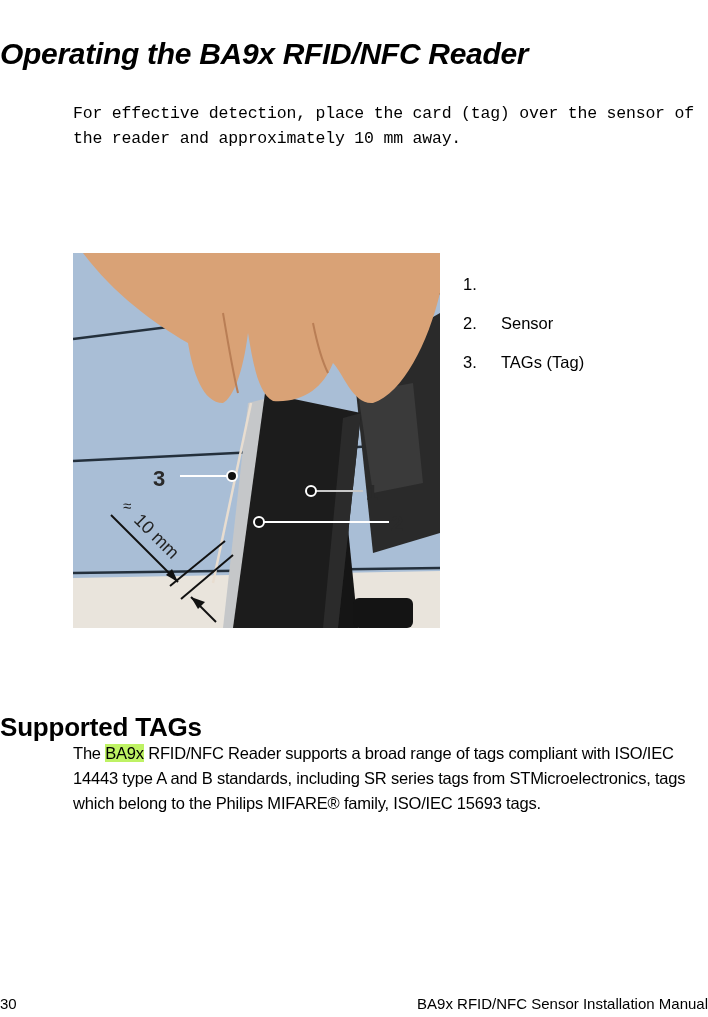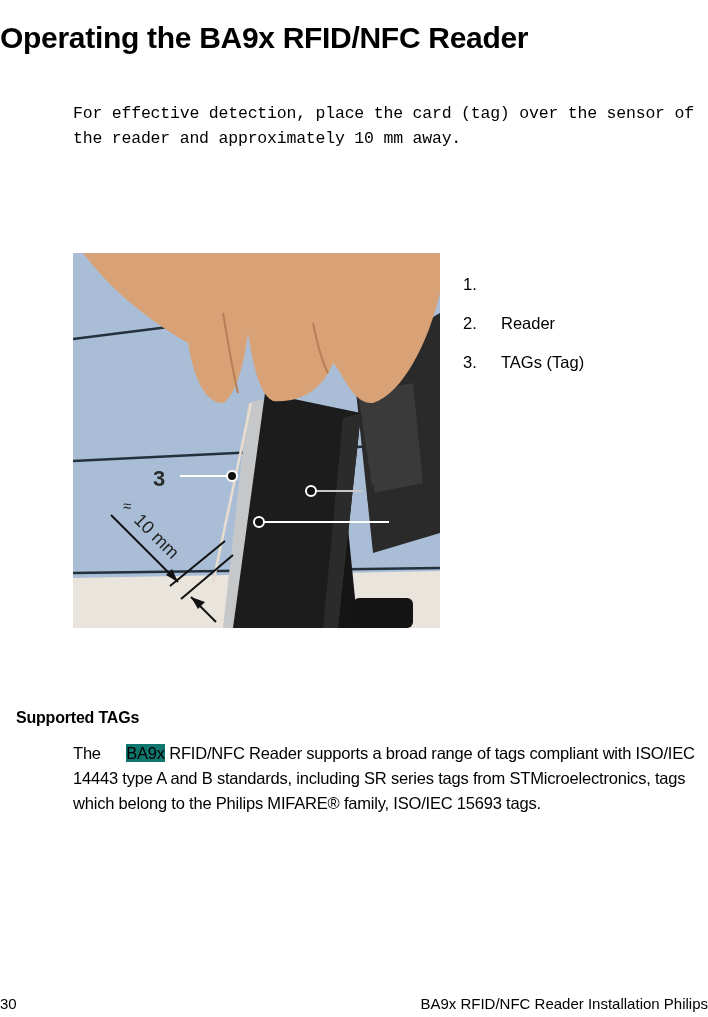--- a/index.html
+++ b/index.html
@@ -1,45 +1,45 @@
 <!DOCTYPE html>
 <html><head>
   <meta charset="utf-8">
   <style>
     html, body { margin: 0; padding: 0; background: #ffffff; }
     body {
       width: 708px; height: 1017px; position: relative; overflow: hidden;
       font-family: "Liberation Sans", sans-serif; color: #000;
     }
     .page-title {
-      position: absolute; left: 0; top: 0;
+      position: absolute; left: 0; top: 16px;
       font-size: 30px; font-weight: bold; line-height: 36px;
-      letter-spacing: -0.3px; white-space: nowrap;
+      letter-spacing: -0.3px; white-space: nowrap; font-style: italic;
     }
     .para {
       position: absolute; left: 73px; width: 635px;
       font-size: 16.5px; line-height: 25px; letter-spacing: -0.2px;
     }
     .para p { margin: 0; }
     .photo {
       position: absolute; left: 73px; top: 253px; width: 367px; height: 375px;
       overflow: hidden;
     }
     .photo svg { display: block; }
     .legend {
       position: absolute; left: 463px; top: 265px;
       font-size: 16.5px; line-height: 25px; list-style: none; margin: 0; padding: 0;
     }
     .legend li { display: flex; height: 39px; align-items: center; }
     .legend .num { width: 38px; }
     .section-title {
       position: absolute; left: 0; top: 693px;
-      font-size: 16px; font-weight: bold; line-height: 24px; letter-spacing: -0.2px; padding-left: 16px;
+      font-size: 26px; font-weight: bold; line-height: 24px; letter-spacing: -0.2px;
     }
-    .hl { background: #0f766e; margin-left: 21px; }
+    .hl { background: #bef264; }
     .footer {
       position: absolute; top: 994px; left: 0; width: 708px;
       font-size: 15px; line-height: 20px;
     }
     .footer .page-num { position: absolute; left: 0; text-align: right; }
     .footer .doc-title { position: absolute; right: 0; white-space: nowrap; }
   </style>
 </head>
 <body>
 
@@ -99,30 +99,30 @@
     <text x="0" y="0" transform="translate(60,268) rotate(45)" font-family="Liberation Sans, sans-serif" font-size="18" fill="#222">10 mm</text>
   </svg>
 </div>
 
 <ul class="legend">
   <li>
     <span class="num">1.</span>
   </li>
   <li>
     <span class="num">2.</span>
-    <span>Reader</span>
+    <span>Sensor</span>
   </li>
   <li>
     <span class="num">3.</span>
     <span>TAGs (Tag)</span>
   </li>
 </ul>
 
 <h2 class="section-title">Supported TAGs</h2>
 
 <div class="para" style="top:741px;">
   <p><span>The </span><span class="hl">BA9x</span><span> RFID/NFC Reader supports a broad range of tags compliant with ISO/IEC 14443 type A and B standards, including SR series tags from STMicroelectronics, tags which belong to the Philips MIFARE® family, ISO/IEC 15693 tags.</span></p>
 </div>
 
 <div class="footer">
   <span class="page-num">30</span>
-  <span class="doc-title">BA9x RFID/NFC Reader Installation Philips</span>
+  <span class="doc-title">BA9x RFID/NFC Sensor Installation Manual</span>
 </div>
 
 </body></html>

